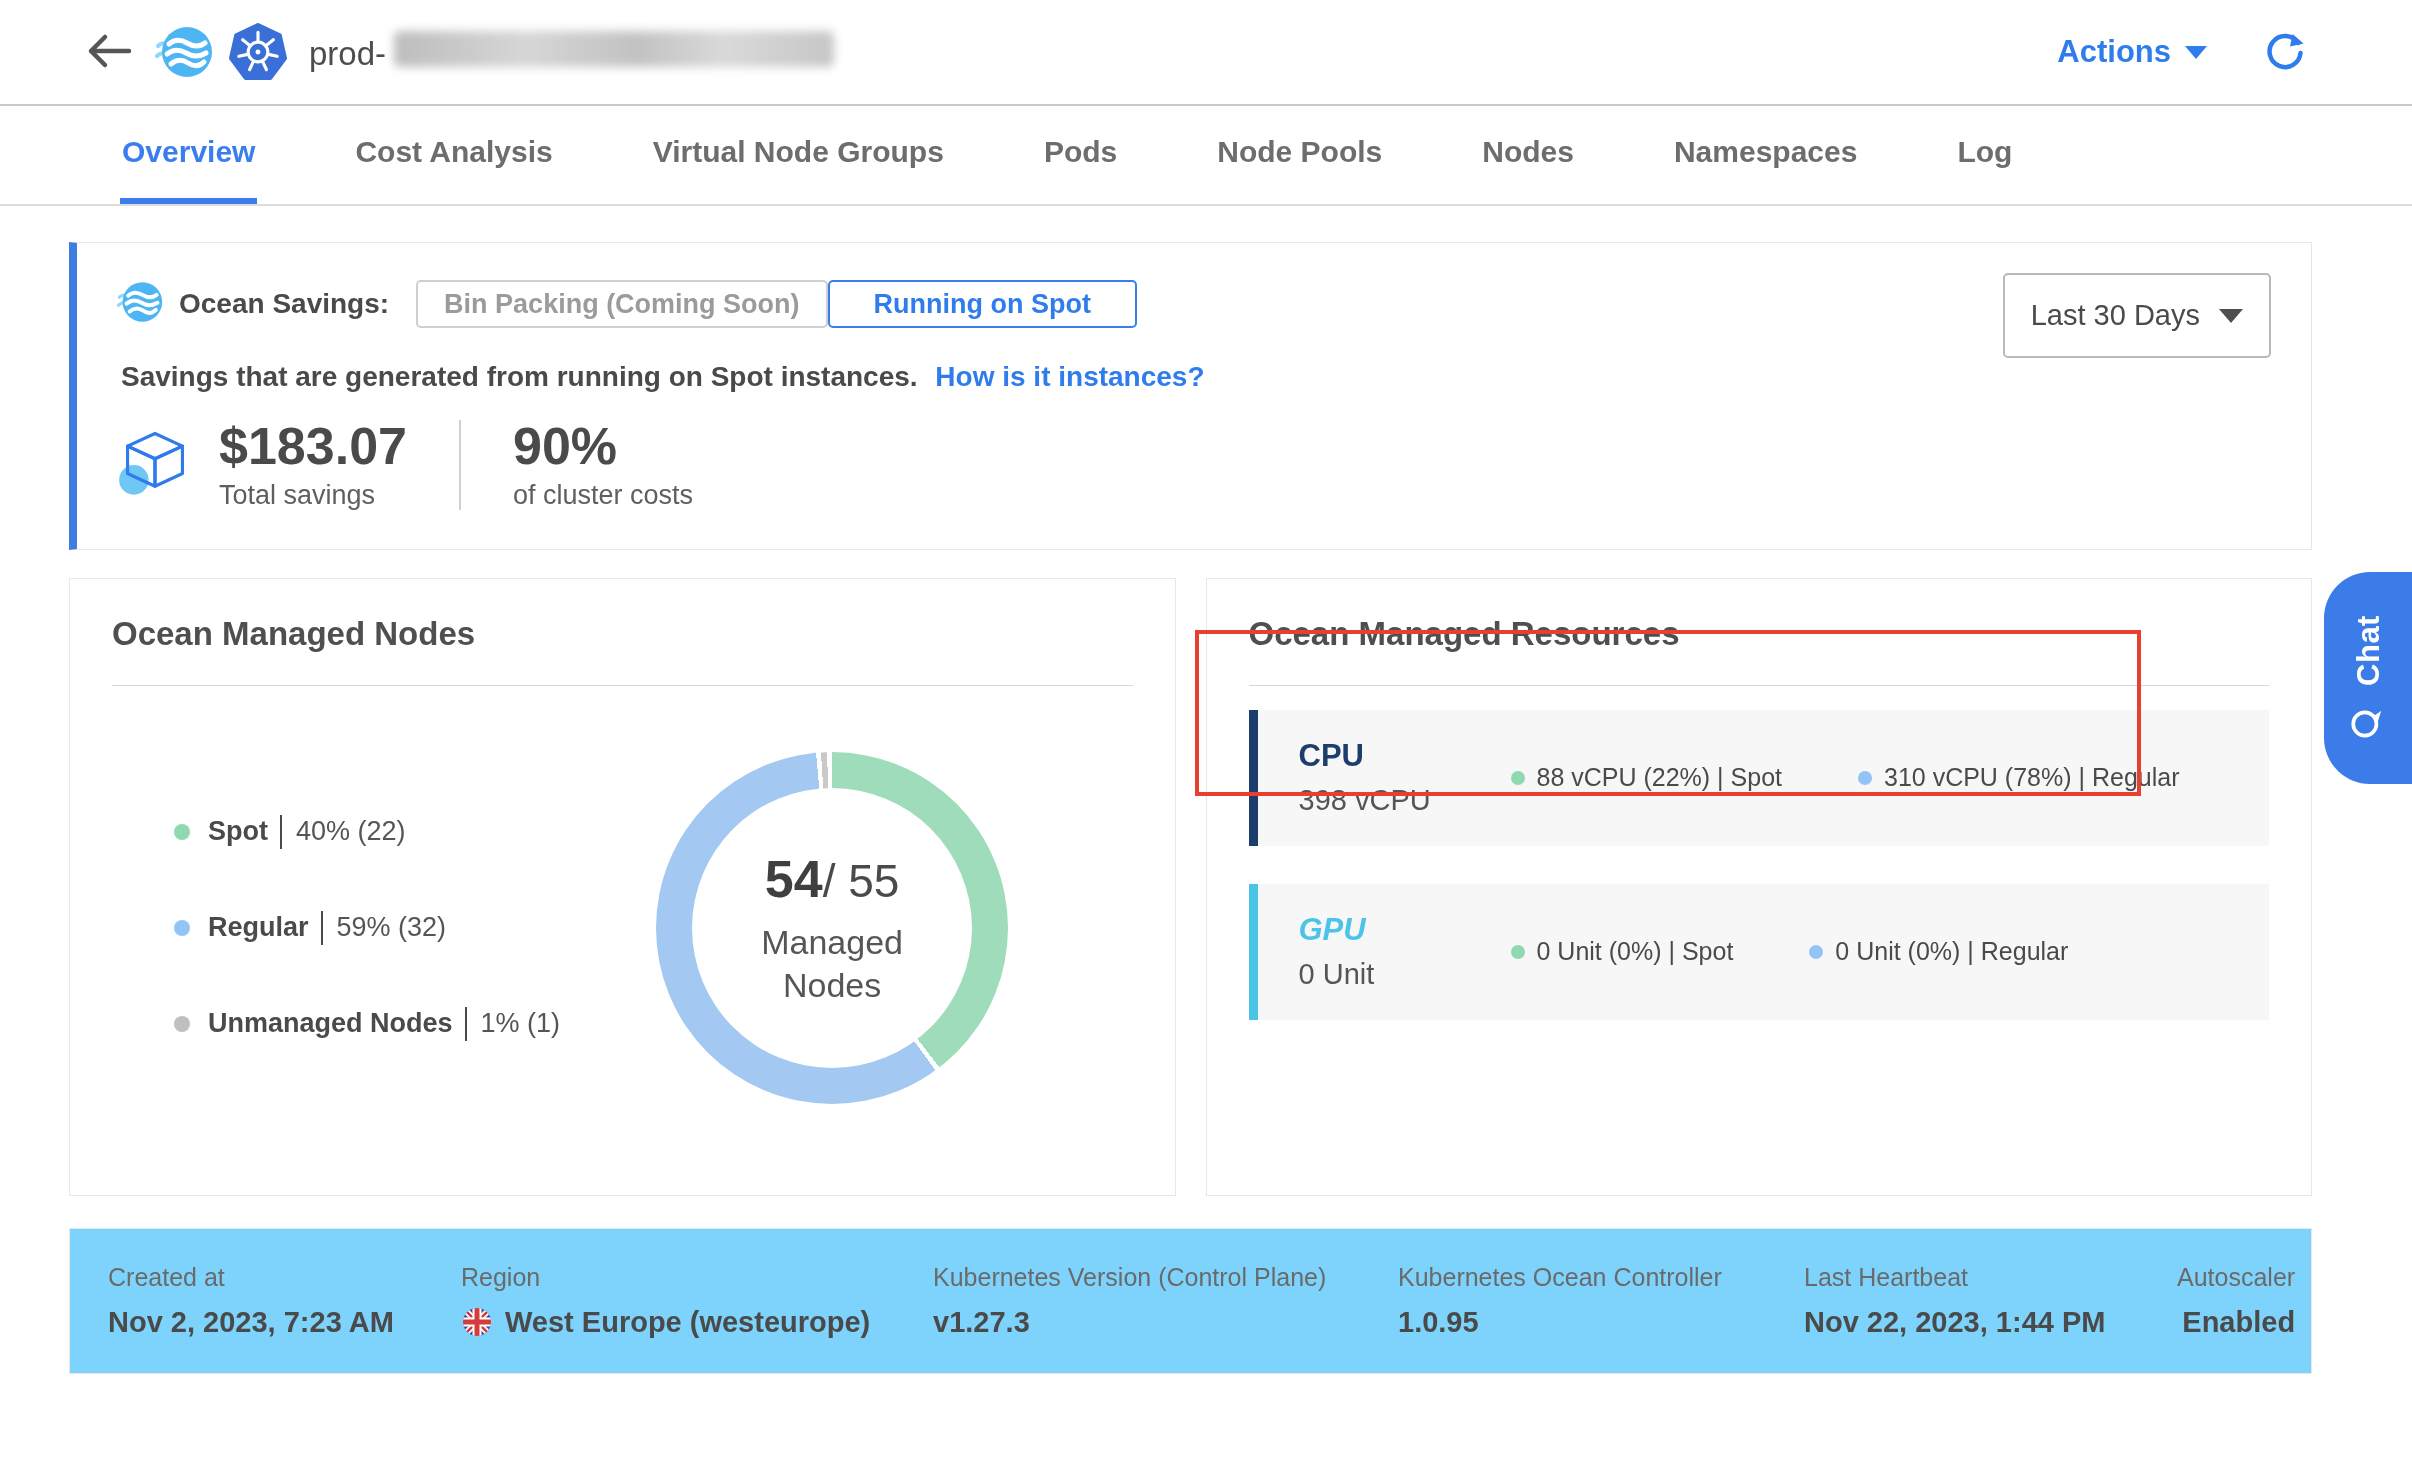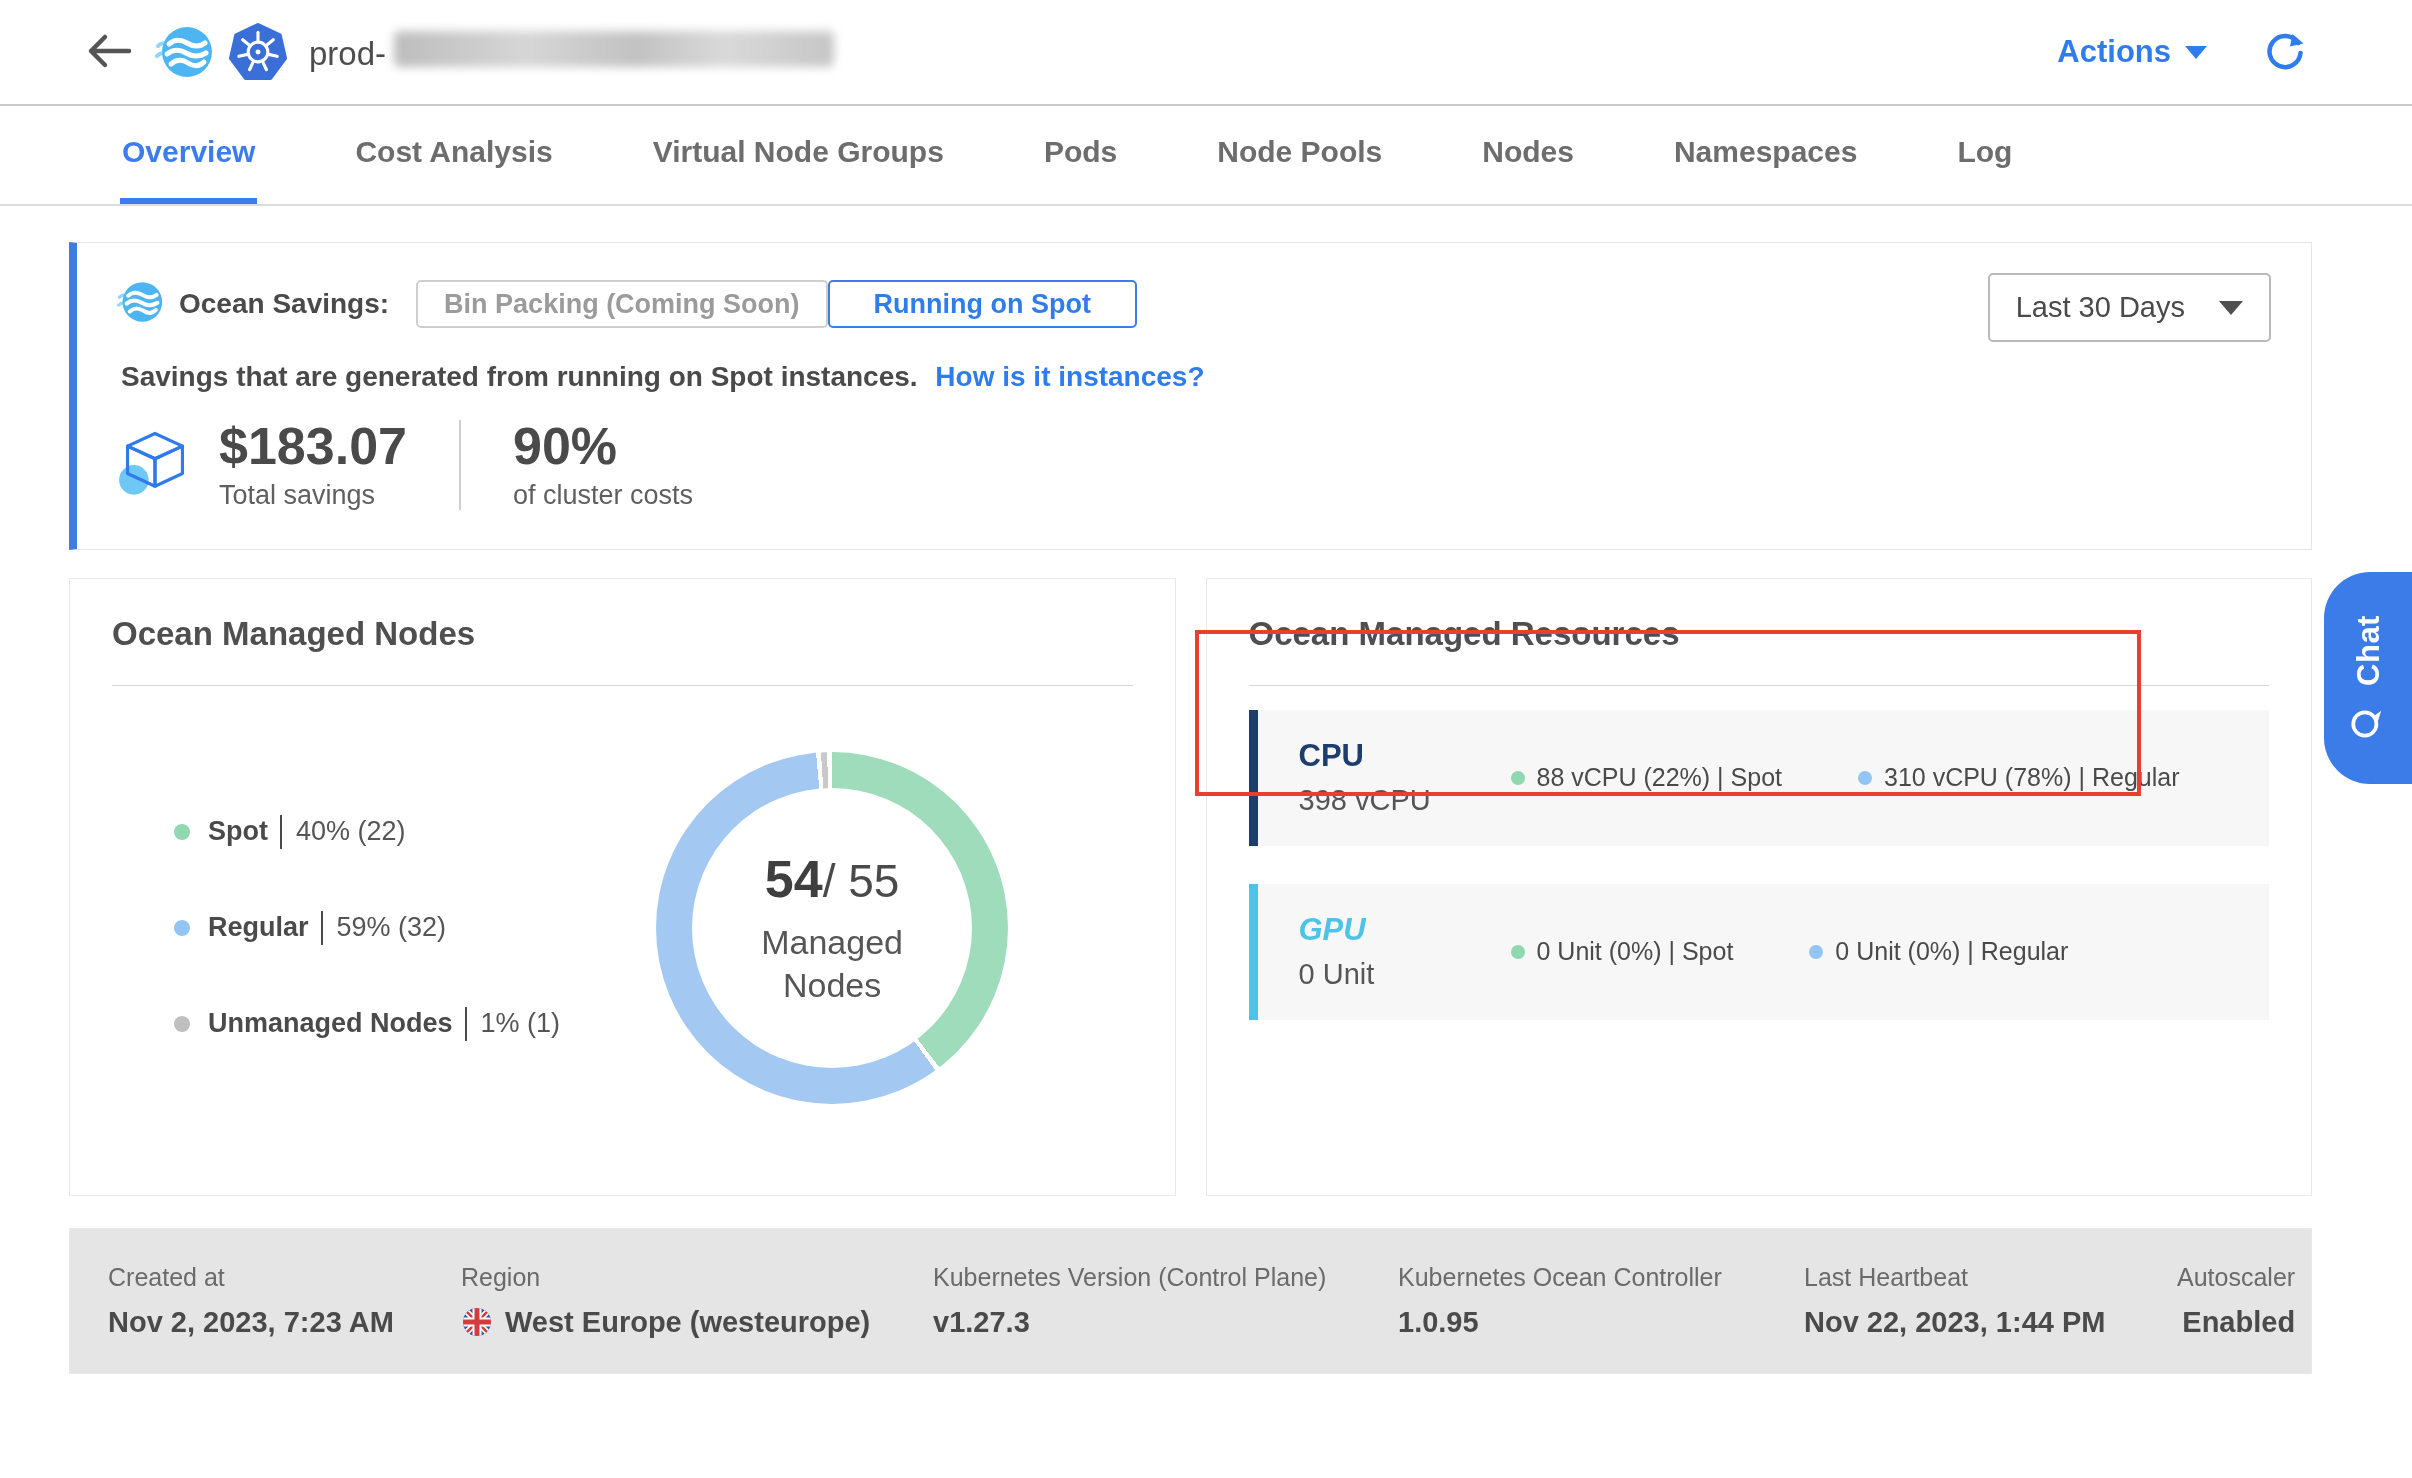--- a/index.html
+++ b/index.html
@@ -30,23 +30,23 @@
   
   .banner { margin:36px 100px 0 69px; border:1px solid #e6e6e6; border-left:8px solid #3f7de0;
     padding:36px 45px 38px 40px; position:relative; background:#fff; }
   .banner-row1 { display:flex; align-items:center; }
   .banner-label { margin-left:16px; font-size:28px; font-weight:bold; color:#4a4a4a; }
   .toggle-group { display:flex; margin-left:30px; }
   .toggle-btn { height:48px; padding:0 44px; font-family:inherit; font-size:27px; font-weight:bold;
     background:#fff; border-radius:5px; cursor:pointer; }
   .toggle-btn.on { border:2px solid #3b7ded; color:#2f7ded; position:relative; z-index:1; }
   .toggle-btn.off { border:2px solid #cfcfcf; color:#9b9b9b; margin-left:-3px; padding:0 26px; }
-  .period-select { position:absolute; right:40px; top:30px; display:flex; align-items:center; gap:34px;
+  .period-select { position:absolute; right:40px; top:30px; display:flex; align-items:center; gap:19px;
     border:2px solid #b9b9b9; border-radius:5px; background:#fff; cursor:pointer;
-    padding:16px 26px; font-family:inherit; font-size:29px; color:#4a4a4a; }
+    padding:24px 26px; font-family:inherit; font-size:29px; color:#4a4a4a; }
   .period-caret { width:0; height:0; border-left:12px solid transparent; border-right:12px solid transparent; border-top:14px solid #4f4f4f; }
   .banner-row2 { margin-top:32px; margin-left:4px; font-size:28px; font-weight:bold; color:#4a4a4a; }
   .banner-row2 a { color:#2f7ded; text-decoration:none; margin-left:10px; cursor:pointer; }
   .banner-row3 { margin-top:26px; display:flex; align-items:center; }
   .stat-block { margin-left:26px; }
   .stat-value { font-size:52px; font-weight:bold; color:#4a4a4a; line-height:1.05; }
   .stat-caption { font-size:27px; color:#5f5f5f; margin-top:6px; }
   .v-divider { width:2px; height:90px; background:#cfcfcf; margin:0 52px; }
   
   .cards { margin:28px 100px 0 69px; display:flex; gap:30px; }
@@ -72,21 +72,21 @@
   .res-rows { margin-top:24px; display:flex; flex-direction:column; gap:38px; }
   .res-row { position:relative; background:#f7f7f7; height:136px; display:flex; align-items:center; padding-left:50px; }
   .res-accent { position:absolute; left:0; top:0; bottom:0; width:9px; }
   .res-name-block { width:212px; flex:none; }
   .res-name { font-size:31px; font-weight:bold; }
   .res-total { font-size:29px; color:#555; margin-top:10px; }
   .res-stats { display:flex; align-items:center; gap:76px; }
   .res-stat { display:flex; align-items:center; font-size:25px; color:#4a4a4a; white-space:nowrap; }
   .res-dot { width:14px; height:14px; border-radius:50%; margin-right:12px; flex:none; }
   
-  .footer { margin:32px 100px 0 69px; border:1px solid #e8e8e8; background:#e5e5e5; height:146px;
+  .footer { margin:32px 100px 0 69px; border:1px solid #e8e8e8; background:#7dd3fc; height:146px;
     display:flex; align-items:center; padding:0 40px 0 38px; }
   .f-item { flex:none; }
   .f-item.c1{width:353px} .f-item.c2{width:472px} .f-item.c3{width:465px} .f-item.c4{width:406px} .f-item.c5{width:373px}
   .f-item.c6{margin-left:auto; text-align:right;}
   .f-label { font-size:25px; color:#6a6a6a; }
   .f-value { font-size:29px; font-weight:600; color:#4a4a4a; margin-top:14px; display:flex; align-items:center; }
   .f-item.c6 .f-value { justify-content:flex-end; font-weight:bold; }
   .flag { margin-right:12px; display:inline-flex; }
   
   .red-box { position:absolute; left:1195px; top:630px; width:946px; height:166px; border:4px solid #e8402f; z-index:6; pointer-events:none; }

